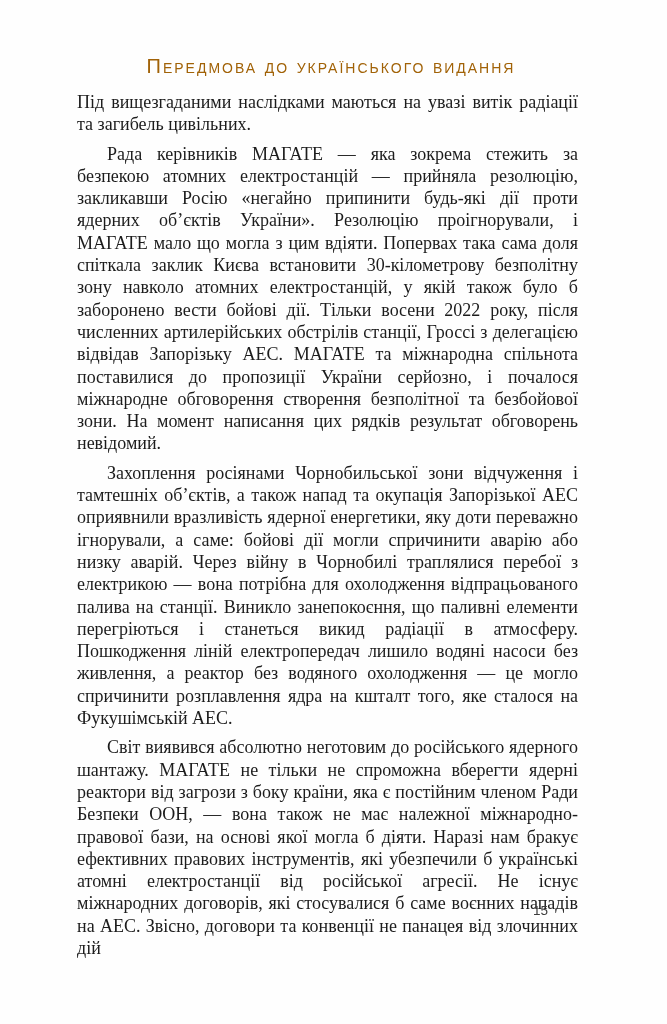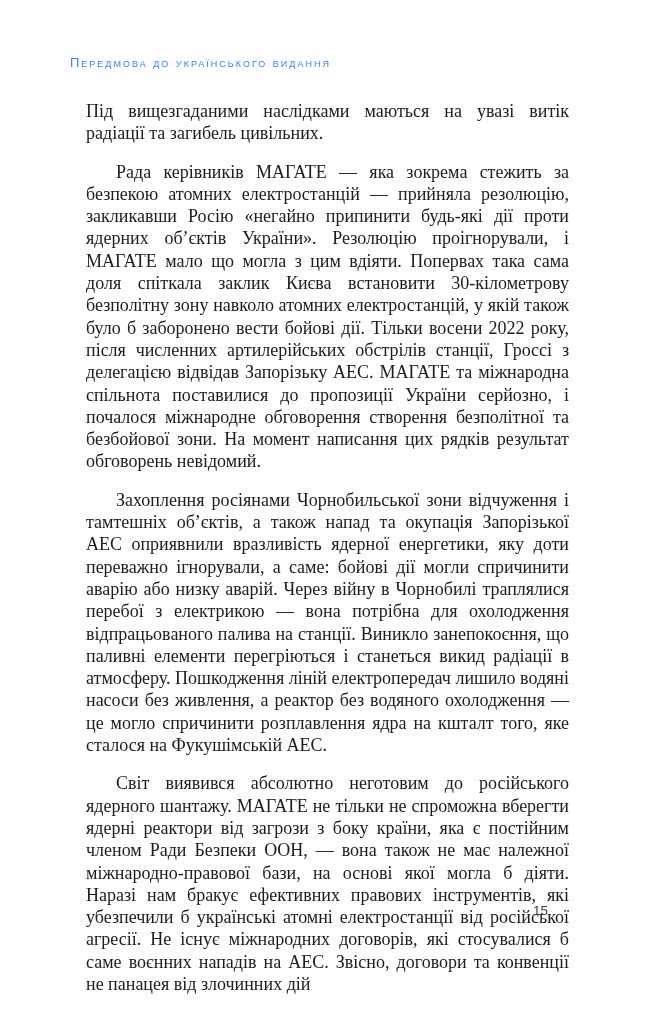--- a/index.html
+++ b/index.html
@@ -13,43 +13,43 @@
     height: 1024px;
     margin: 0 auto;
     background: #fefefe;
     overflow: hidden;
   }
   .running-header {
     position: absolute;
     top: 55px;
     left: 70px;
     width: 522px;
-    text-align: left;
+    text-align: center;
     font-family: "Liberation Sans", "DejaVu Sans", sans-serif;
     font-variant: small-caps;
-    font-size: 13px;
+    font-size: 20px;
     letter-spacing: 2px;
-    color: #3b82f6;
+    color: #a16207;
     white-space: nowrap;
   }
   .text-column {
     position: absolute;
     top: 84px;
     left: 70px;
     width: 515px;
     font-family: "Liberation Serif", "DejaVu Serif", serif;
     font-size: 18px;
     line-height: 22.3px;
     color: #1c1c1c;
     text-align: justify;
     hyphens: auto;
     -webkit-hyphens: auto;
   }
   .text-column p {
-    margin: 16px;
+    margin: 7px;
     padding: 0;
   }
   .text-column p.indent {
     text-indent: 30px;
   }
   .page-number {
     position: absolute;
     top: 903px;
     left: 533px;
     font-family: Liberation Sans, sans-serif;

